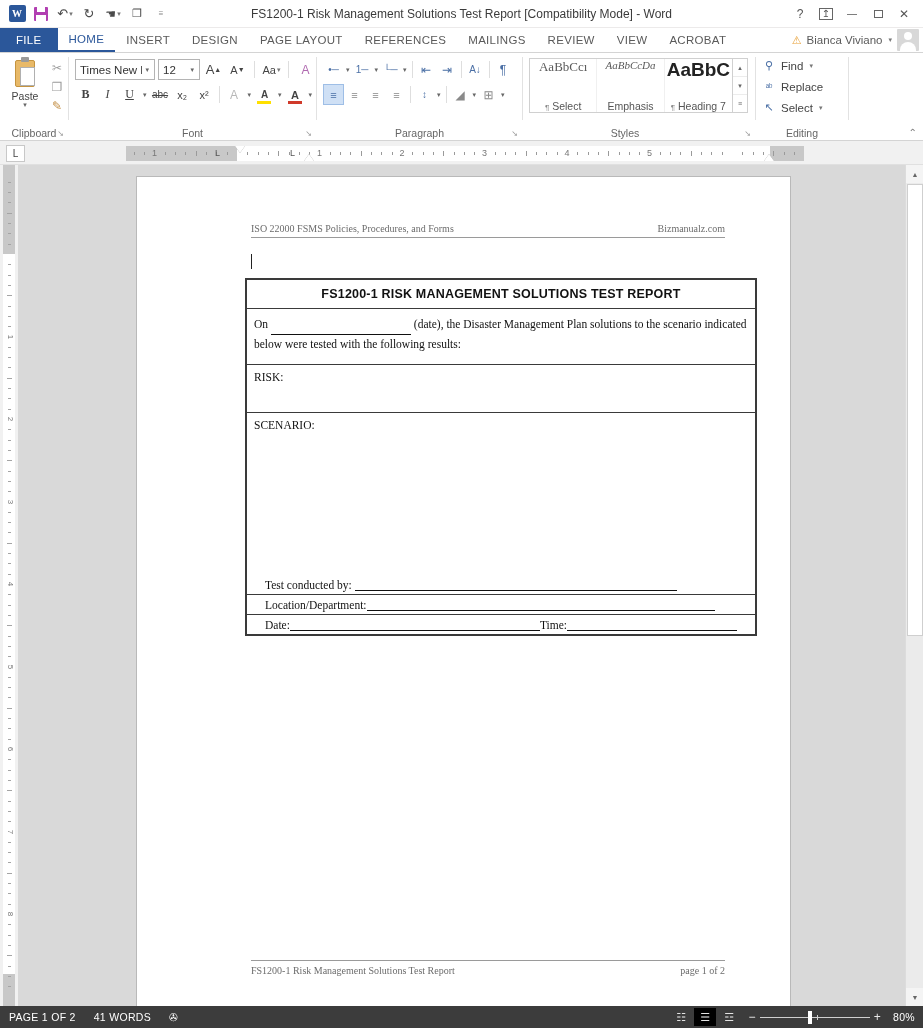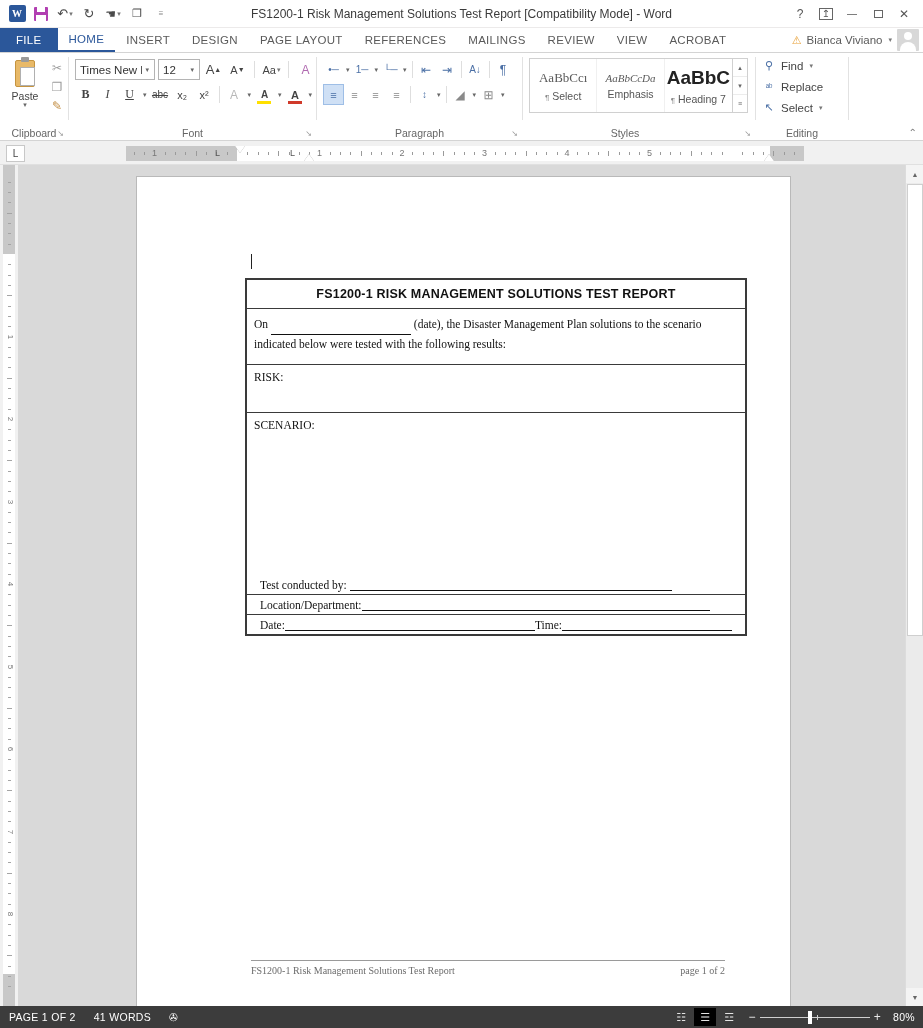--- a/index.html
+++ b/index.html
@@ -130,21 +130,21 @@
   .btn-act { background:#cfe0f5; border:1px solid #9ebee6; }
   .tinycaret { font-size:7px; color:#666; padding:0 2px; }
 
   
   .g-styles { width:232px; }
   .styles-box {
     margin:5px 0 0 6px; border:1px solid #d0d0d0; width:204px; height:55px;
     display:flex; background:#fff;
   }
   .style-cell { width:68px; display:flex; flex-direction:column; align-items:center;
-                justify-content:center; border-right:1px solid #f0f0f0; }
+                justify-content:space-between; border-right:1px solid #f0f0f0; }
   .style-prev { font-size:13px; color:#5a5a5a; white-space:nowrap; overflow:hidden; }
   .sp-cap { font-family:"Liberation Serif", serif; }
   .sp-emp { font-family:"Liberation Serif", serif; font-style:italic; font-size:11px; }
   .sp-h1  { font-family:"Liberation Sans", sans-serif; font-weight:bold; font-size:19px; color:#222; }
   .style-name { font-size:10.5px; color:#555; margin-top:4px; white-space:nowrap; }
   .pilcrow { font-size:8px; color:#888; }
   .stack { width:15px; margin-top:5px; display:flex; flex-direction:column;
            border:1px solid #d0d0d0; border-left:none; height:55px; }
   .stack div { flex:1; display:flex; align-items:center; justify-content:center;
                font-size:7px; color:#666; border-bottom:1px solid #ececec; }
@@ -216,21 +216,21 @@
     font-family:"Liberation Serif", serif;
   }
   .formtable td { border:1px solid #3a3a3a; vertical-align:top; padding:6px 7px; color:#111; }
   .t-title {
     text-align:center; font-family:"Liberation Sans", sans-serif;
     font-weight:bold; font-size:12.5px; letter-spacing:.2px; padding:7px 4px !important;
   }
   .t-intro { font-size:11.5px; line-height:1.62; }
   .t-lbl { font-size:11.5px; }
   .ul { border-bottom:1px solid #111; display:inline-block; }
-  .fieldrow { font-size:11.5px; padding:3px 13px !important; white-space:nowrap; }
+  .fieldrow { font-size:11.5px; padding:3px 18px !important; white-space:nowrap; }
   .fieldrow .ul { vertical-align:bottom; }
 
   .doc-footer {
     position:absolute; left:114px; top:783px; width:474px;
     display:flex; justify-content:space-between;
     font-family:"Liberation Serif", serif; font-size:10px; color:#6c6c6c;
     border-top:1px solid #9a9a9a; padding-top:4px;
   }
 
   
@@ -698,20 +698,24 @@
           <div class="vtknum" style="top: 584px;">6</div>
           <div class="vtknum" style="top: 666.5px;">7</div>
           <div class="vtknum" style="top: 749px;">8</div>
         </div>
     </div>
   </div>
 
   <div class="canvas">
     <div class="page">
 
+      <div class="doc-header">
+        <span>ISO 22000 FSMS Policies, Procedures, and Forms</span>
+        <span>Bizmanualz.com</span>
+      </div>
 
       <div class="caretline"></div>
 
       <table class="formtable">
         <tbody>
             <tr>
           <td class="t-title" colspan="2">FS1200-1 RISK MANAGEMENT SOLUTIONS TEST REPORT</td>
         </tr>
         <tr>
           <td class="t-intro" colspan="2" style="height:56px">

